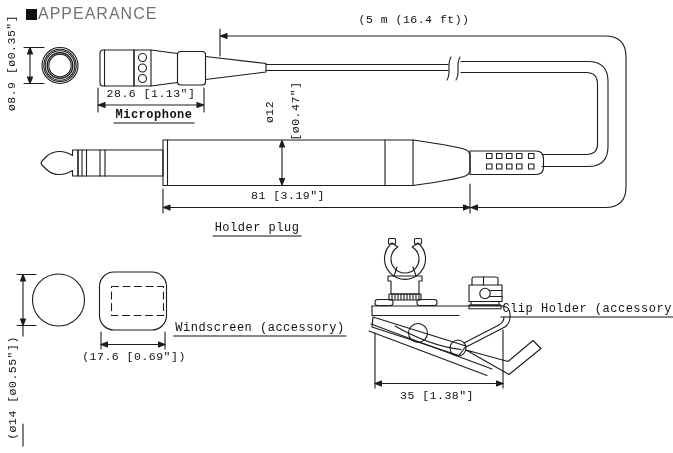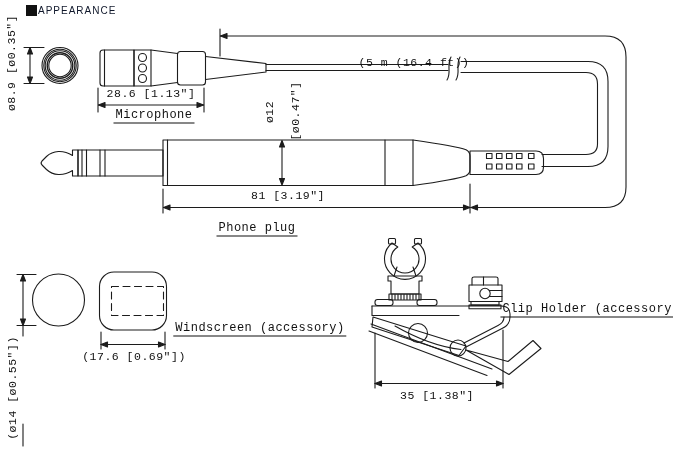--- a/index.html
+++ b/index.html
@@ -5,21 +5,21 @@
   html,body{margin:0;padding:0;background:#fff;}
   .canvas{position:relative;width:673px;height:453px;background:#ffffff;overflow:hidden;
           font-family:"Liberation Mono","DejaVu Sans Mono",monospace;color:#111;}
   svg.art{position:absolute;left:0;top:0;}
   .txt{position:absolute;white-space:nowrap;line-height:1;}
   .dim{font-size:11.5px;letter-spacing:0.5px;}
   .lbl{font-size:12px;letter-spacing:0.5px;border-bottom:1.2px solid #111;padding:0 2px 2px 2px;}
   .ctr{transform:translate(-50%,-50%);}
   .rot{transform:translate(-50%,-50%) rotate(-90deg);}
   .title{position:absolute;left:26px;top:5px;font-family:"Liberation Sans",sans-serif;
-         font-size:10px;letter-spacing:1px;font-weight:500;color:#0f172a;display:flex;align-items:center;}
+         font-size:16px;letter-spacing:1px;font-weight:500;color:#737373;display:flex;align-items:center;}
   .sq{display:inline-block;width:11px;height:11px;background:#111;margin-right:1px;}
 </style>
 </head>
 <body>
 
 <div class="canvas">
 
   <svg class="art" width="673" height="453" viewBox="0 0 673 453" fill="none" stroke="#1c1c1c" stroke-width="1.1" stroke-linejoin="round" stroke-linecap="round">
 
     <g>
@@ -161,35 +161,35 @@
       <polygon points="375,383.5 381.5,381 381.5,386" fill="#1c1c1c"></polygon>
       <polygon points="503,383.5 496.5,381 496.5,386" fill="#1c1c1c"></polygon>
     </g>
   </svg>
 
   <div class="title">
     <span class="sq"></span>
       <span>APPEARANCE</span>
   </div>
 
-  <div class="txt dim ctr" style="left:414px;top:20px;margin-top:43px;">(5 m (16.4 ft))</div>
+  <div class="txt dim ctr" style="left:414px;top:20px;">(5 m (16.4 ft))</div>
 
   <div class="txt dim rot" style="left:12px;top:63px;">ø8.9 [ø0.35"]</div>
 
   <div class="txt dim ctr" style="left:151px;top:94px;">28.6 [1.13"]</div>
 
-  <div class="txt lbl ctr" style="left:154px;top:116px;">Microphone</div>
+  <div class="txt lbl ctr" style="left:154px;top:116px;font-weight:bold;">Microphone</div>
 
   <div class="txt dim rot" style="left:270px;top:112px;">ø12</div>
 
   <div class="txt dim rot" style="left:296px;top:111px;">[ø0.47"]</div>
 
   <div class="txt dim ctr" style="left:288px;top:196px;">81 [3.19"]</div>
 
-  <div class="txt lbl ctr" style="left:257px;top:229px;">Phone plug</div>
+  <div class="txt lbl ctr" style="left:257px;top:229px;">Holder plug</div>
 
   <div class="txt dim rot" style="left:13px;top:388px;">(ø14 [ø0.55"])</div>
 
   <div class="txt dim ctr" style="left:134px;top:357px;">(17.6 [0.69"])</div>
 
   <div class="txt lbl ctr" style="left:260px;top:309px;margin-top:20px;">Windscreen (accessory)</div>
 
   <div class="txt dim ctr" style="left:437px;top:396px;">35 [1.38"]</div>
 
   <div class="txt lbl ctr" style="left:591px;top:310px;">Clip Holder (accessory)</div>

